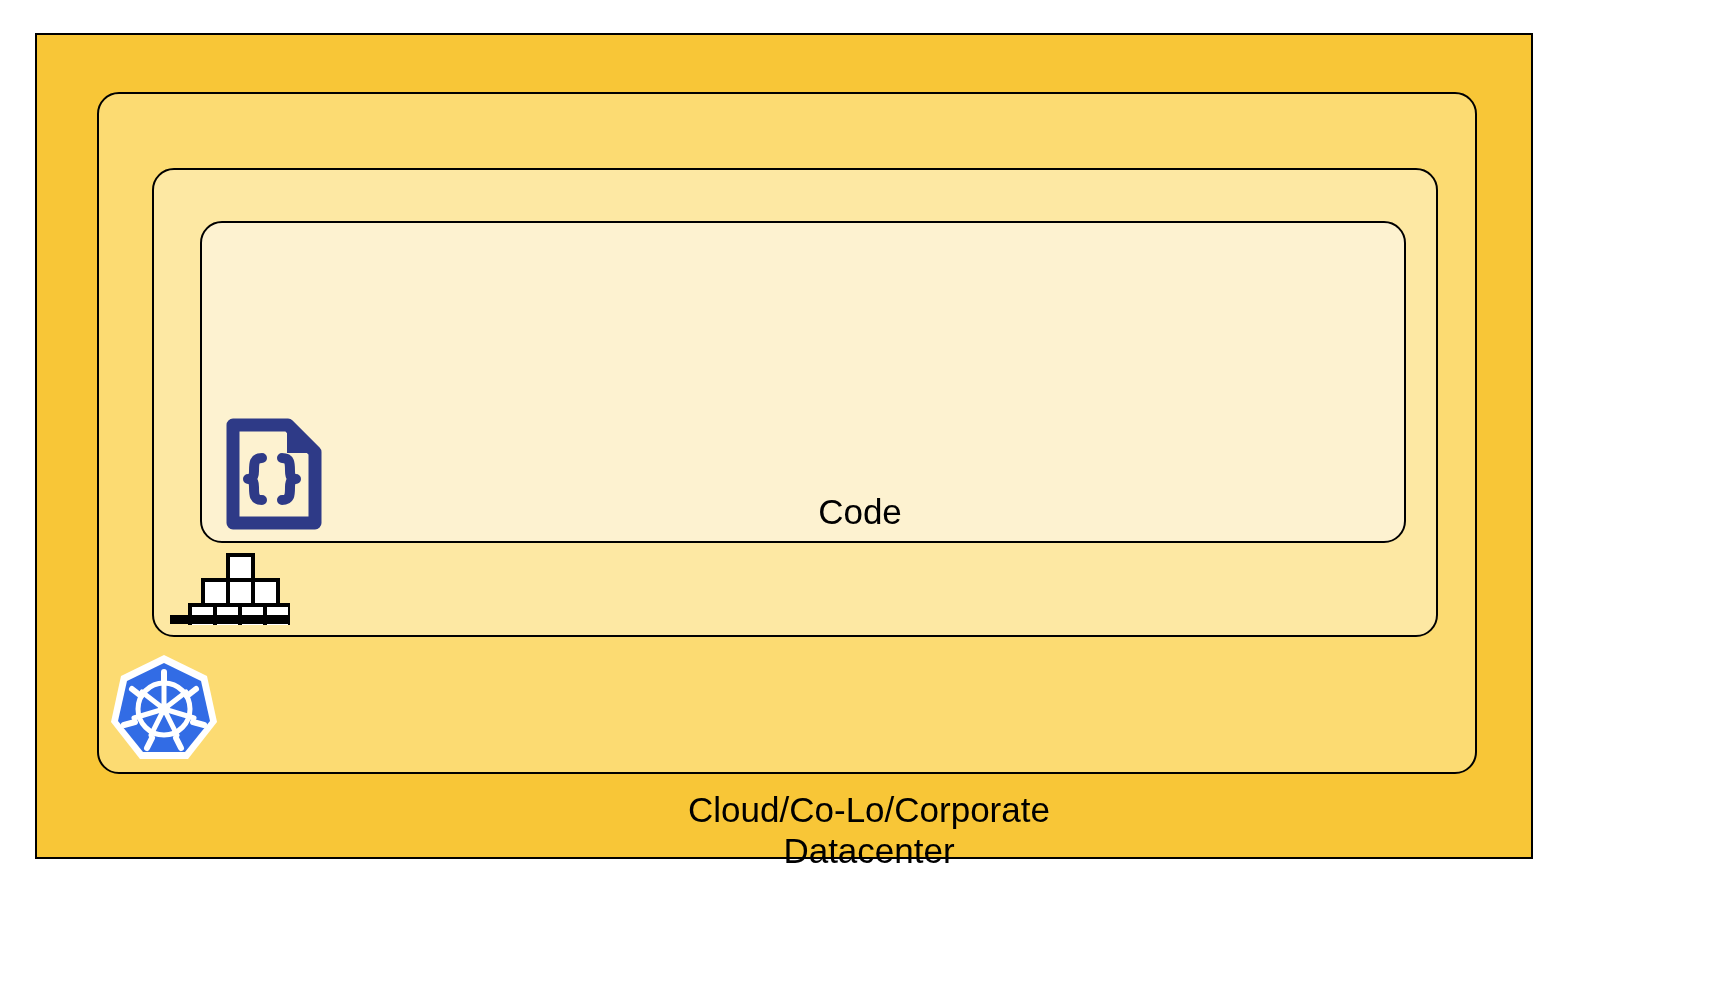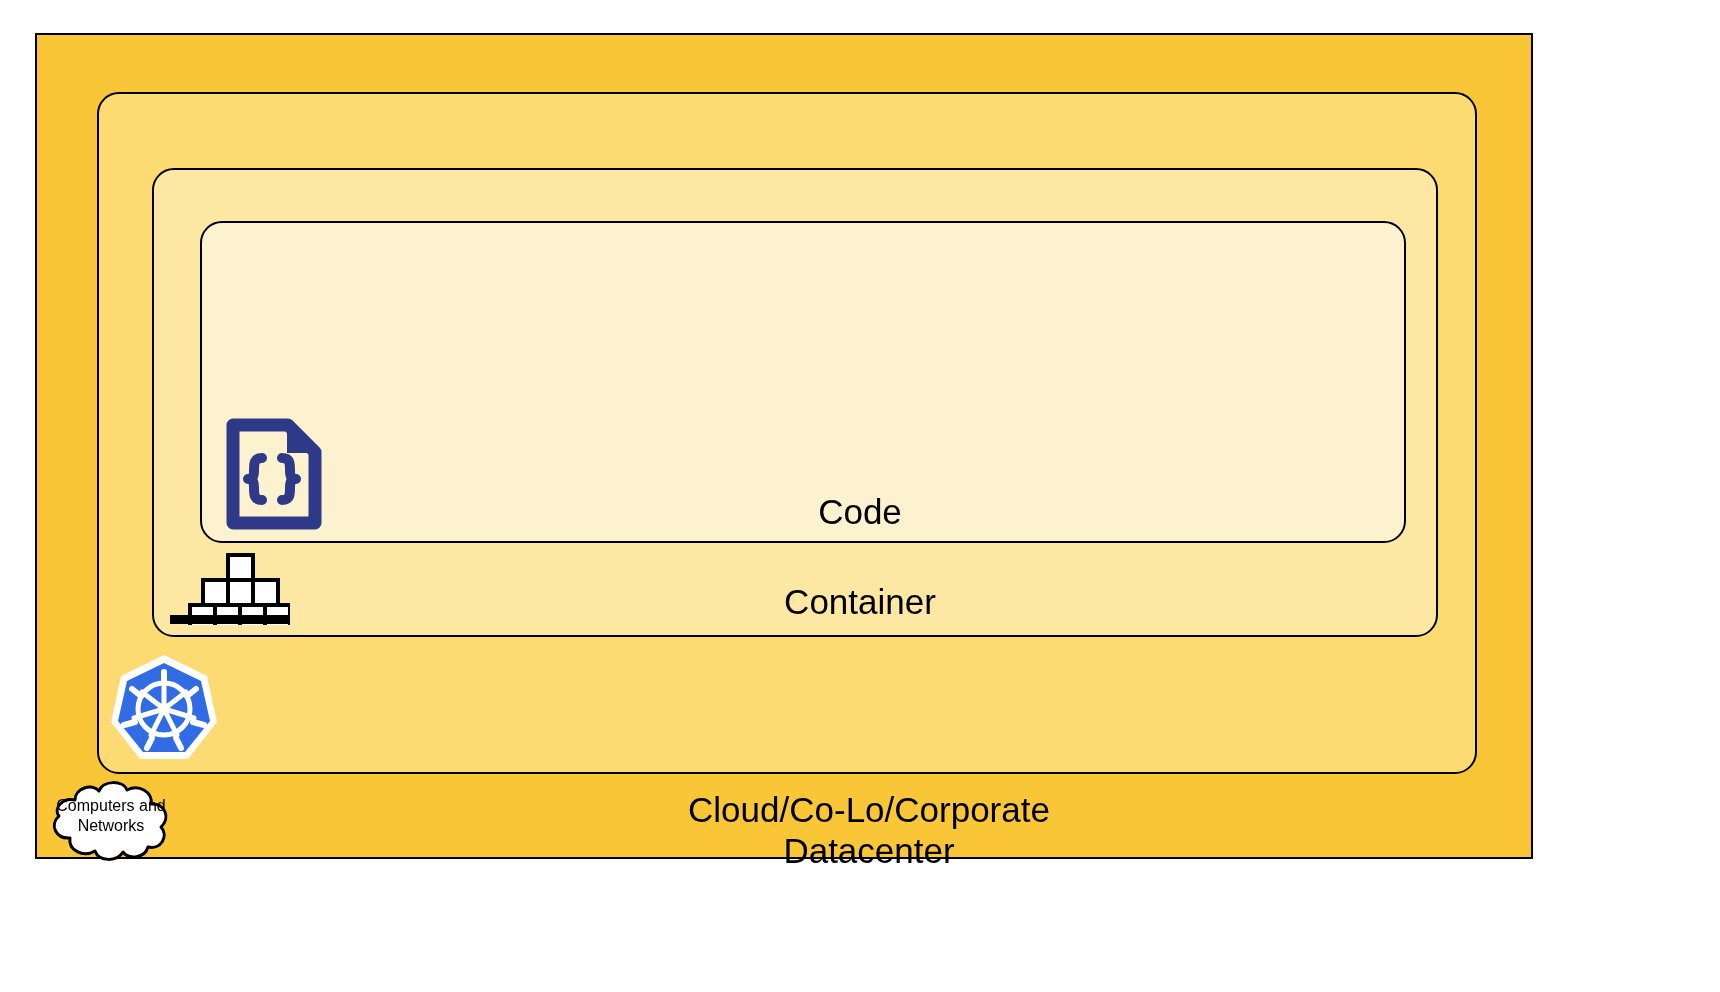--- a/index.html
+++ b/index.html
@@ -153,21 +153,20 @@
   <div class="layer layer-datacenter"></div>
 
   <div class="layer layer-cluster"></div>
 
   <div class="layer layer-container"></div>
 
   <div class="layer layer-code"></div>
 
   <div class="layer-label label-code">Code</div>
 
-  <div class="layer-label label-container">Container</div>
 
 
   <div class="layer-label label-datacenter">Cloud/Co-Lo/Corporate
 Datacenter</div>
 
   <div class="icon-code">
     <svg width="103" height="116" viewBox="0 0 103 116" xmlns="http://www.w3.org/2000/svg">
       <path d="M12 9 L67 9 L94 36 L94 107 L12 107 Z" fill="none" stroke="#2E3A87" stroke-width="13" stroke-linejoin="round" stroke-linecap="round"></path>
       <path d="M66 10 L66 37 L93 37 Z" fill="#2E3A87"></path>
       <path d="M41 42 C33 42 33 47 33 55 C33 62 30 63 27 63 C30 63 33 64 33 71 C33 79 33 84 41 84" fill="none" stroke="#2E3A87" stroke-width="10" stroke-linecap="round" stroke-linejoin="round"></path>
@@ -219,31 +218,14 @@
         <line x1="77" y1="42" x2="86" y2="35"></line>
         <line x1="83" y1="68" x2="94" y2="71"></line>
         <line x1="66" y1="84" x2="71" y2="94"></line>
         <line x1="42" y1="84" x2="37" y2="94"></line>
         <line x1="25" y1="68" x2="14" y2="71"></line>
         <line x1="31" y1="42" x2="22" y2="35"></line>
       </g>
     </svg>
   </div>
 
-  <div class="cloud-callout">
-    <svg width="152" height="86" viewBox="0 0 152 86" xmlns="http://www.w3.org/2000/svg">
-      <path d="M40 22
-               C40 10, 57 5, 64 13
-               C68 2, 88 2, 92 12
-               C104 6, 118 14, 116 26
-               C130 25, 136 40, 126 49
-               C134 58, 126 72, 113 69
-               C110 80, 94 82, 88 74
-               C82 84, 64 84, 60 73
-               C48 80, 33 72, 35 60
-               C21 61, 14 47, 24 38
-               C18 31, 27 19, 40 22 Z" fill="#FFFFFF" stroke="#000000" stroke-width="3" stroke-linejoin="round"></path>
-    </svg>
-    <div class="cloud-text">Computers and
-Networks</div>
-  </div>
 
 </div>
 
 </body></html>

